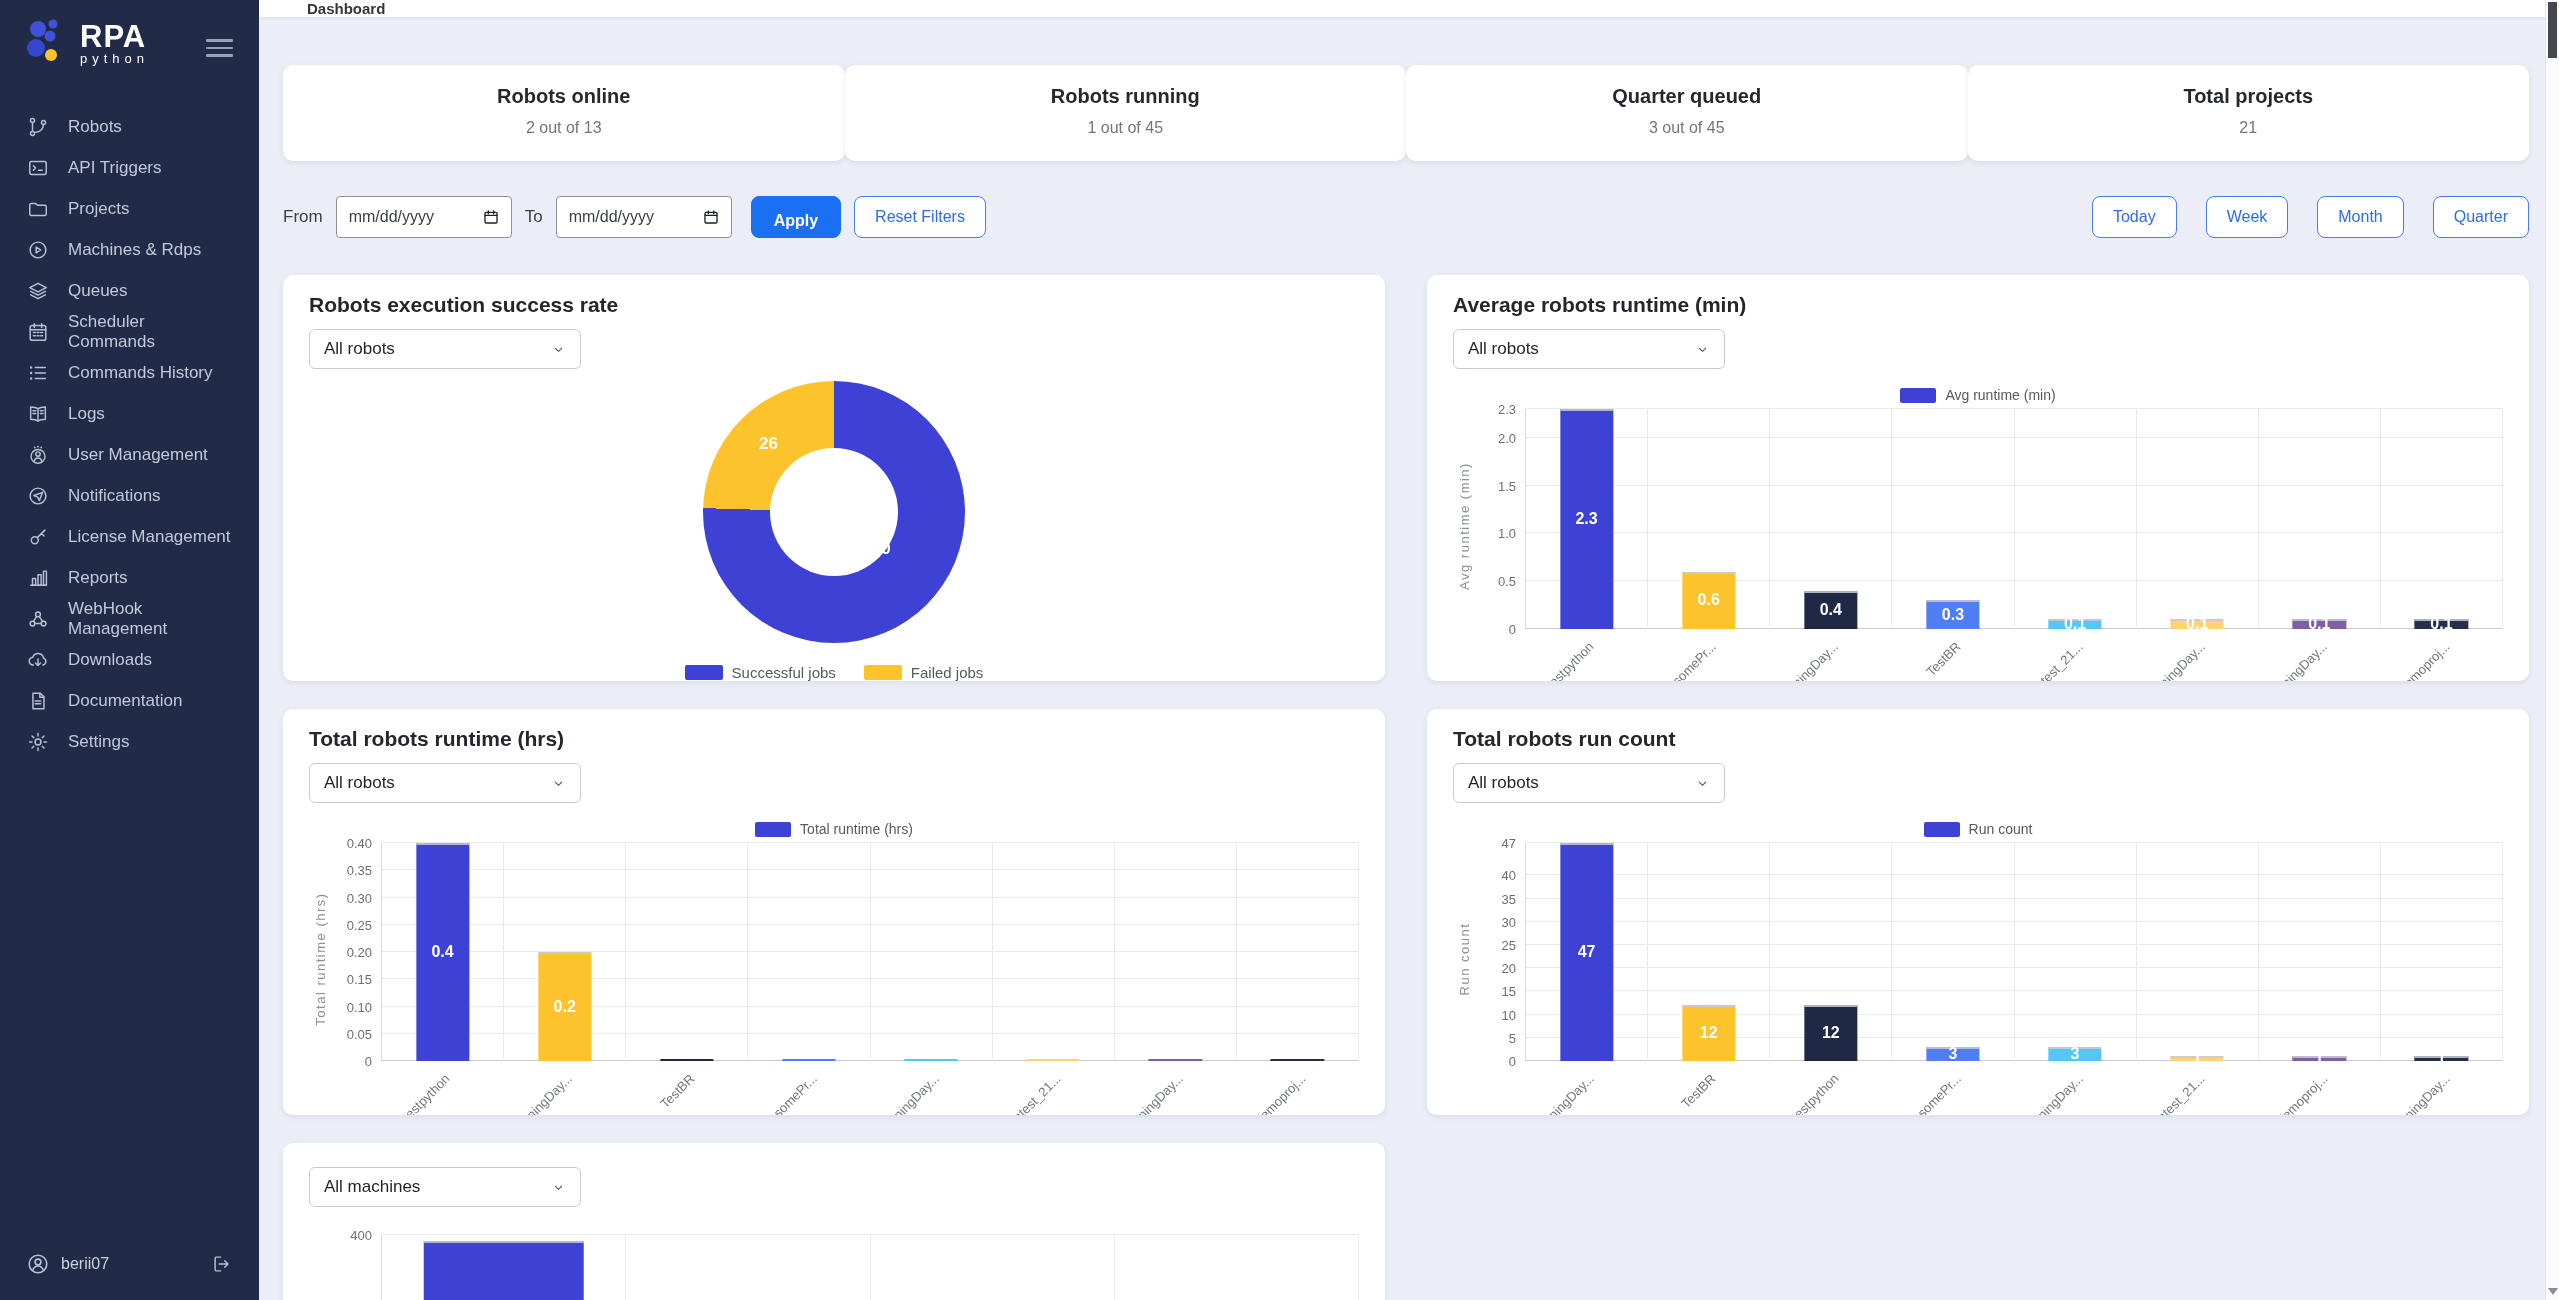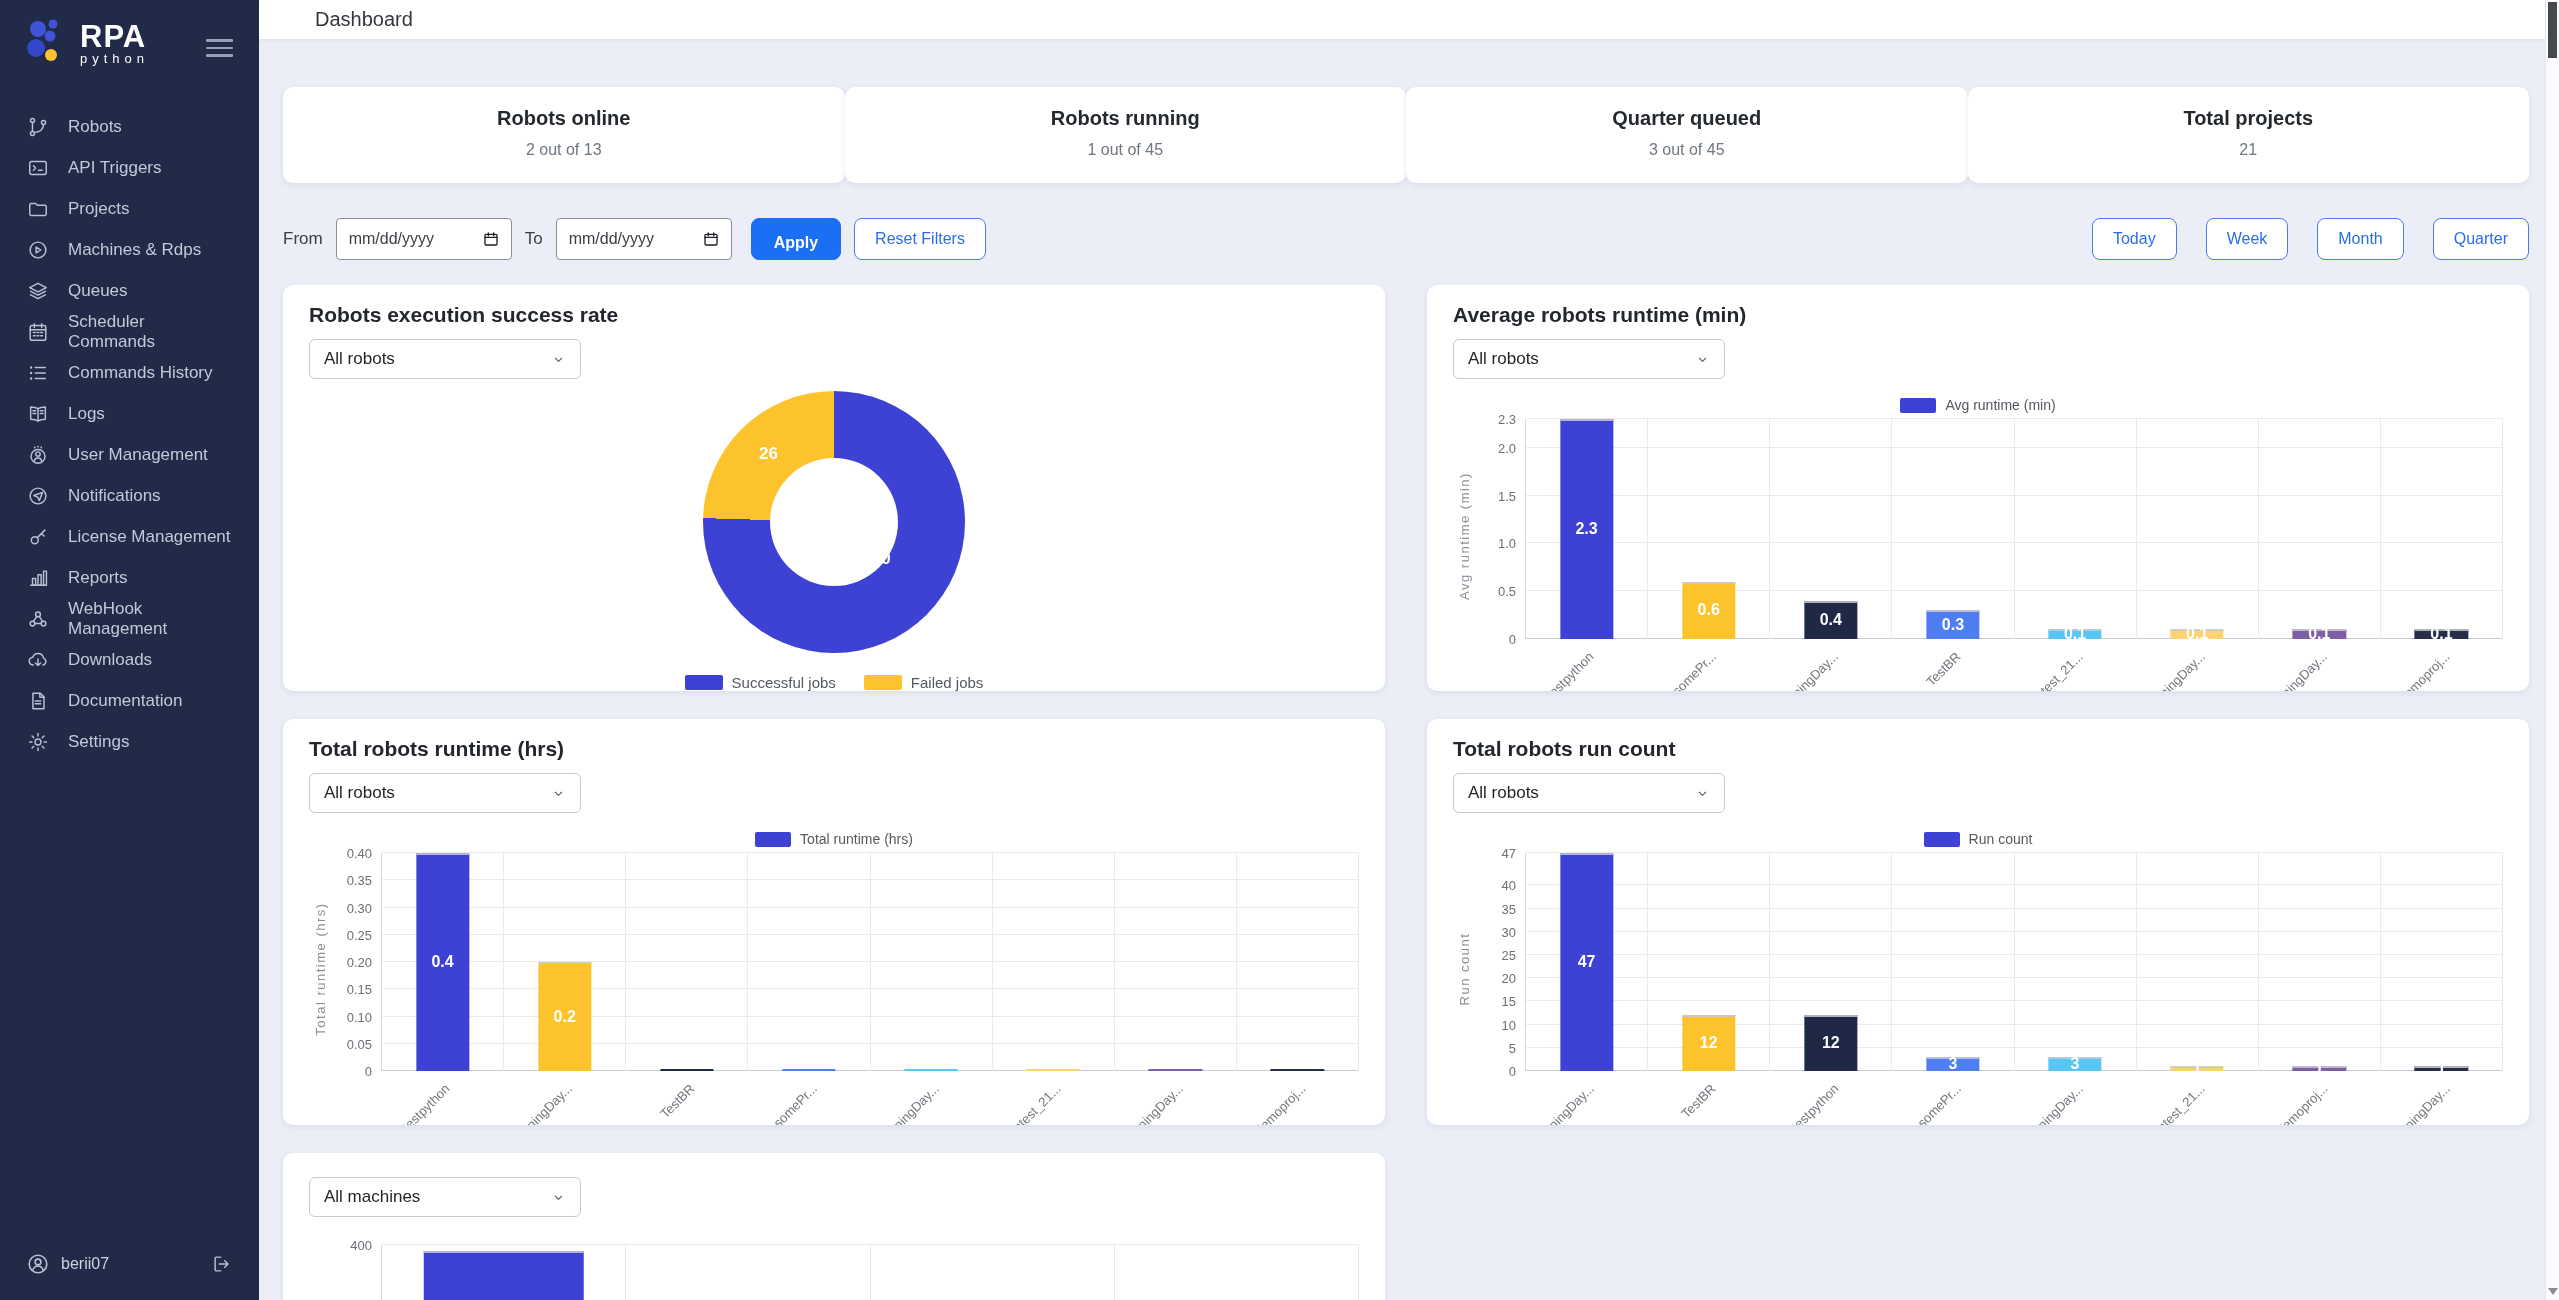--- a/index.html
+++ b/index.html
@@ -22,41 +22,41 @@
   .hamburger span { display:block; width:27px; height:2.5px; background:#99a0b4; margin:5px 0; border-radius:1px; }
   .sidebar-nav { margin-top:24px; flex:1; }
   .nav-item { display:flex; align-items:center; gap:19px; height:41px; padding:0 27px; font-size:17px; color:#c3c9d9; cursor:pointer; }
   .nav-icon { display:flex; align-items:center; color:#b9c0d2; }
   .sidebar-user { display:flex; align-items:center; gap:11px; padding:20px 26px 24px; font-size:16px; color:#cdd2df; }
   .sidebar-user .logout { margin-left:auto; color:#b9c0d2; cursor:pointer; display:flex; }
 
   
   .main { flex:1; min-width:0; display:flex; flex-direction:column; }
   .topbar { height:57px; background:#ffffff; display:flex; align-items:center; padding:0 48px; box-shadow:0 1px 3px rgba(40,50,80,.08); position:relative; z-index:2; }
-  .topbar h1 { margin:8px; font-size:20px; font-weight:400; color:#33373d; }
+  .topbar h1 { margin:0; font-size:15px; font-weight:700; color:#33373d; }
   .content { flex:1; padding:48px 30px 0 24px; }
 
   
   .stats-row { display:grid; grid-template-columns:repeat(4,1fr); }
   .stat-card { background:#fff; border-radius:10px; height:96px; box-shadow:0 2px 6px rgba(23,32,64,.08); text-align:center; padding-top:20px; }
   .stat-title { font-size:20px; font-weight:700; color:#24292f; }
   .stat-value { font-size:16px; color:#6f7680; margin-top:11px; }
 
   
   .filter-bar { display:flex; align-items:center; margin-top:34px; height:44px; }
   .filter-left { display:flex; align-items:center; gap:13px; }
   .filter-label { font-size:17px; color:#3c4043; }
   .date-field { display:flex; align-items:center; justify-content:space-between; width:176px; height:42px; background:#fff; border:1px solid #8b8f98; border-radius:4px; padding:0 12px; font-size:16px; color:#3a3f44; cursor:text; }
   .btn { height:42px; border-radius:8px; font-size:16px; cursor:pointer; font-family:inherit; }
   .btn-primary { background:#1a6ff2; border:1px solid #1a6ff2; color:#fff; padding:15px 22px; font-weight:600; margin-left:6px; }
   .btn-outline { background:#fff; border:1px solid #4b7bec; color:#2b6de8; padding:0 20px; }
   .filter-right { margin-left:auto; display:flex; gap:29px; }
 
   
-  .grid2 { display:grid; grid-template-columns:1fr 1fr; gap:42px; margin-top:24px; }
+  .grid2 { display:grid; grid-template-columns:1fr 1fr; gap:42px; margin-top:36px; }
   .grid2.row2, .grid2.row3 { margin-top:28px; }
   .card { background:#fff; border-radius:10px; box-shadow:0 2px 6px rgba(23,32,64,.08); }
   .chart-card { height:406px; padding:12px 26px 0; overflow:hidden; }
   .chart-title { margin:6px 0 0; font-size:21px; font-weight:700; color:#23272d; }
   .select-box { margin-top:12px; width:272px; height:40px; background:#fff; border:1px solid #c6cad2; border-radius:6px; display:flex; align-items:center; justify-content:space-between; padding:0 14px; font-size:17px; color:#1f2327; cursor:pointer; }
 
   
   .bc-legend { display:flex; justify-content:center; align-items:center; gap:9px; margin-top:16px; font-size:14px; color:#555a60; height:20px; }
   .bc-swatch { width:36px; height:15px; border-radius:2px; }
   .bc-main { display:grid; grid-template-columns:22px 50px 1fr; margin-top:4px; }

